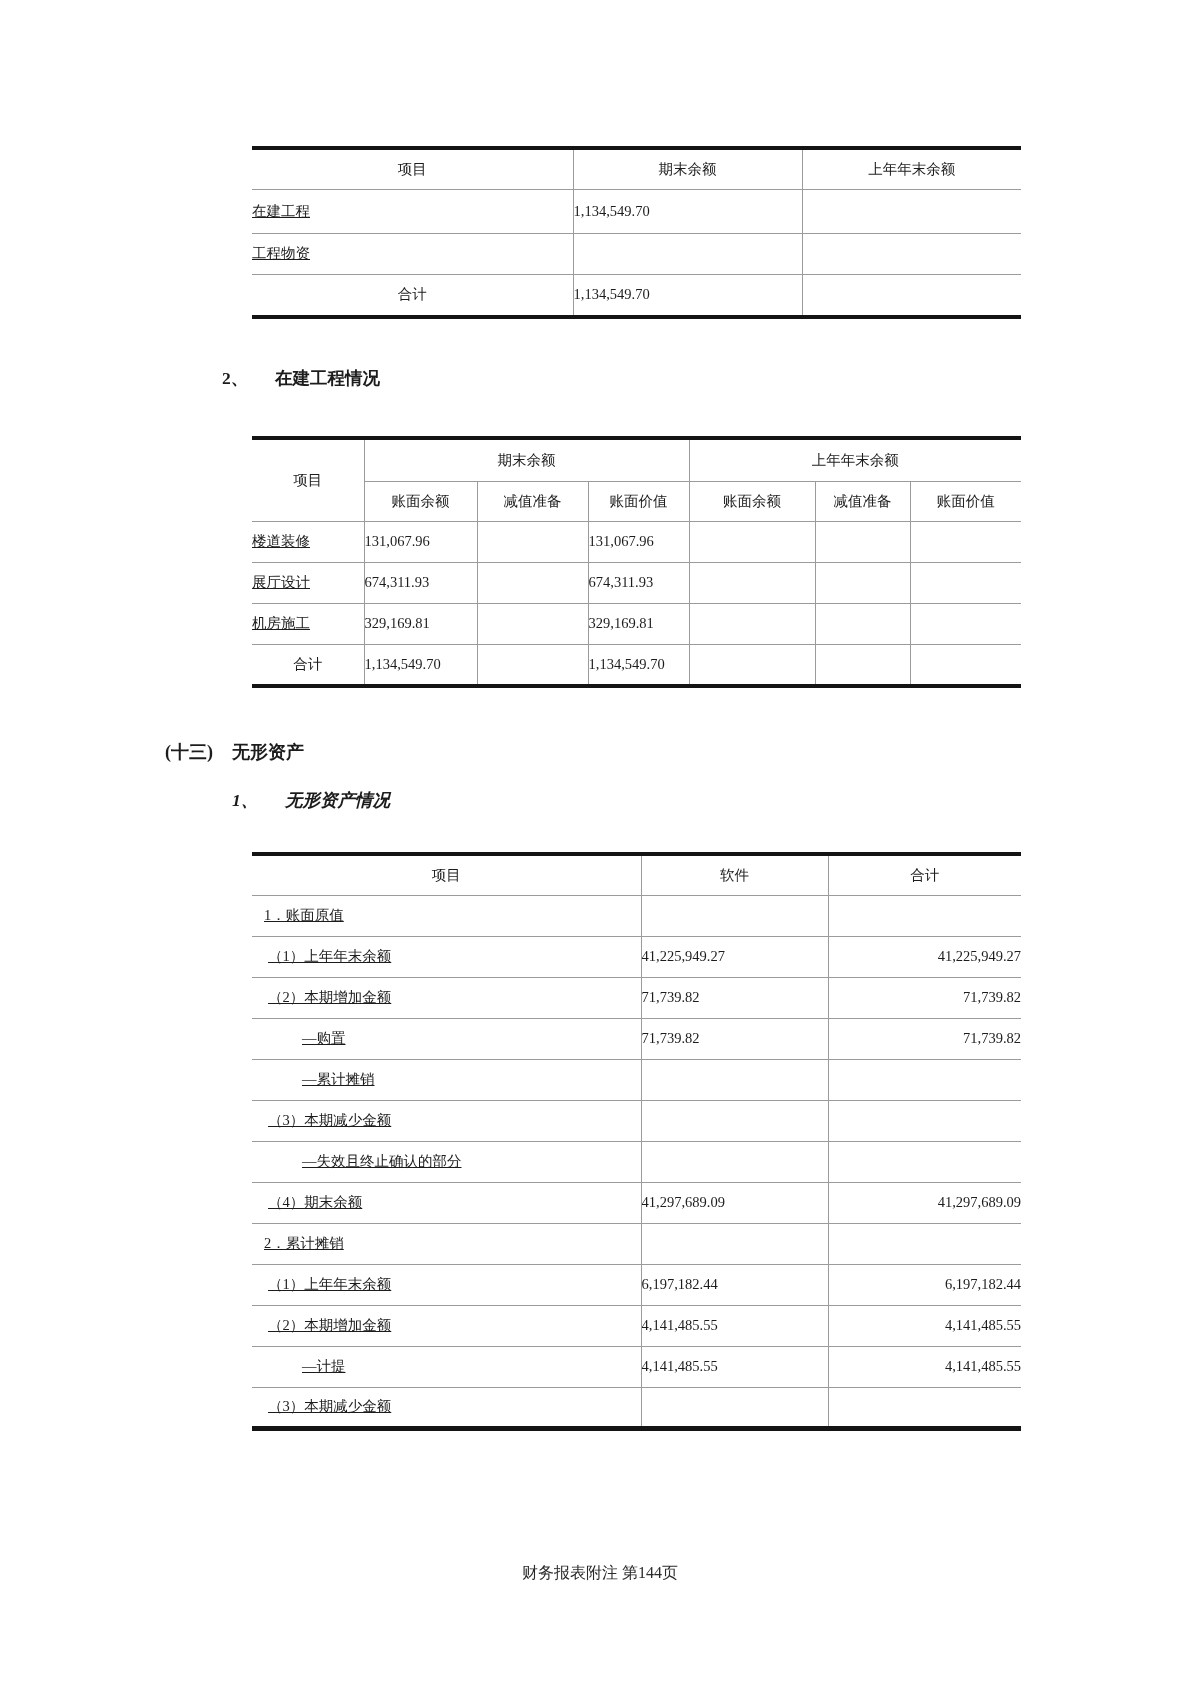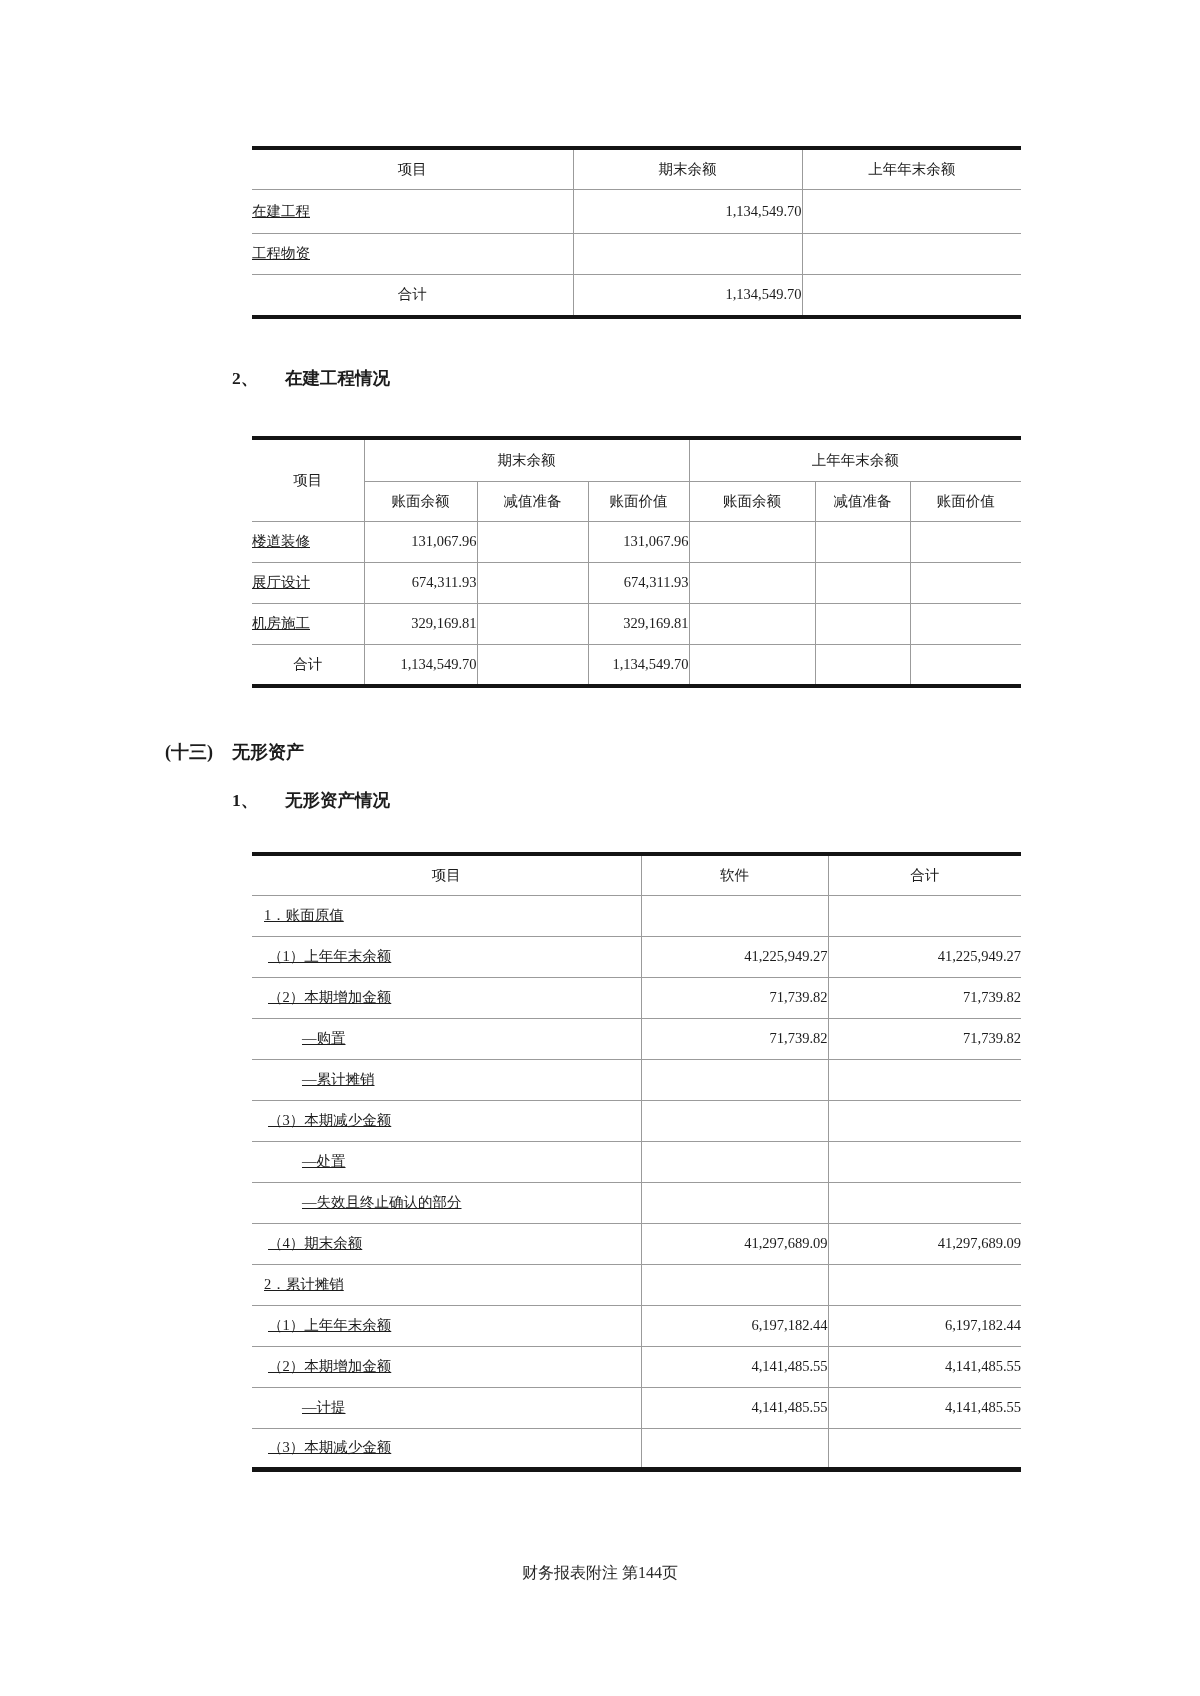--- a/index.html
+++ b/index.html
@@ -17,21 +17,21 @@
   }
   table.t th, table.t td{
     padding:0;vertical-align:middle;font-weight:normal;
     border-bottom:1px solid #9b9b9b;
     overflow:hidden;white-space:nowrap;
   }
   table.t th:not(:last-child), table.t td:not(:last-child){border-right:1px solid #9b9b9b;}
   table.t tr:last-child td{border-bottom:none;}
   .ctr{text-align:center;}
   .lbl{text-align:left;padding-left:13px;text-decoration:underline;}
-  .num{text-align:right;padding-right:12px;}
+  .num{padding-right:12px;}
   .num16{text-align:right;padding-right:16px;}
   
   tr.lvl1 td.lbl{padding-left:12px;}
   tr.lvl2 td.lbl{padding-left:16px;}
   tr.lvl3 td.lbl{padding-left:50px;}
   
   .heading{font-weight:bold;white-space:nowrap;}
   .h-num{display:inline-block;}
   .footer{width:1200px;text-align:center;font-size:16px;color:#2a2a2a;}
 </style>
@@ -63,21 +63,21 @@
       <td class="num"></td>
     </tr>
     <tr style="height:43px;">
       <td class="ctr">合计</td>
       <td class="num">1,134,549.70</td>
       <td class="num"></td>
     </tr>
   </tbody>
     </table>
 
-  <div class="heading abs" style="left:232px;top:366px;font-size:17.5px;">
+  <div class="heading abs" style="left:222px;top:366px;font-size:17.5px;">
     <span class="h-num" style="width:53px;">2、</span><span>在建工程情况</span>
   </div>
 
   <table class="t abs" style="left:252px;top:436px;width:769px;">
     <colgroup>
       <col style="width:112px">
         <col style="width:113px">
         <col style="width:111px">
         <col style="width:101px">
       <col style="width:126px">
@@ -134,21 +134,21 @@
       <td class="num"></td>
       <td class="num"></td>
     </tr>
   </tbody>
     </table>
 
   <div class="heading abs" style="left:165px;top:740px;font-size:18px;">
     <span class="h-num" style="width:67px;">(十三)</span><span>无形资产</span>
   </div>
 
-  <div class="heading abs" style="left:232px;top:788px;font-size:17.5px;">
+  <div class="heading abs" style="left:232px;top:788px;font-size:17.5px;font-style:italic;">
     <span class="h-num" style="width:53px;">1、</span><span>无形资产情况</span>
   </div>
 
   <table class="t abs" style="left:252px;top:852px;width:769px;border-bottom-width:5px;">
     <colgroup>
         <col style="width:389px">
         <col style="width:187px">
         <col style="width:193px">
       </colgroup>
     <tbody>
@@ -181,25 +181,20 @@
       <td class="lbl">—累计摊销</td>
       <td class="num"></td>
       <td class="num16"></td>
     </tr>
     <tr class="lvl2" style="height:41px;">
       <td class="lbl">（3）本期减少金额</td>
       <td class="num"></td>
       <td class="num16"></td>
     </tr>
     <tr class="lvl3" style="height:41px;">
-      <td class="lbl">—处置</td>
-      <td class="num"></td>
-      <td class="num16"></td>
-    </tr>
-    <tr class="lvl3" style="height:41px;">
       <td class="lbl">—失效且终止确认的部分</td>
       <td class="num"></td>
       <td class="num16"></td>
     </tr>
     <tr class="lvl2" style="height:41px;">
       <td class="lbl">（4）期末余额</td>
       <td class="num">41,297,689.09</td>
       <td class="num16">41,297,689.09</td>
     </tr>
     <tr class="lvl1" style="height:41px;">

